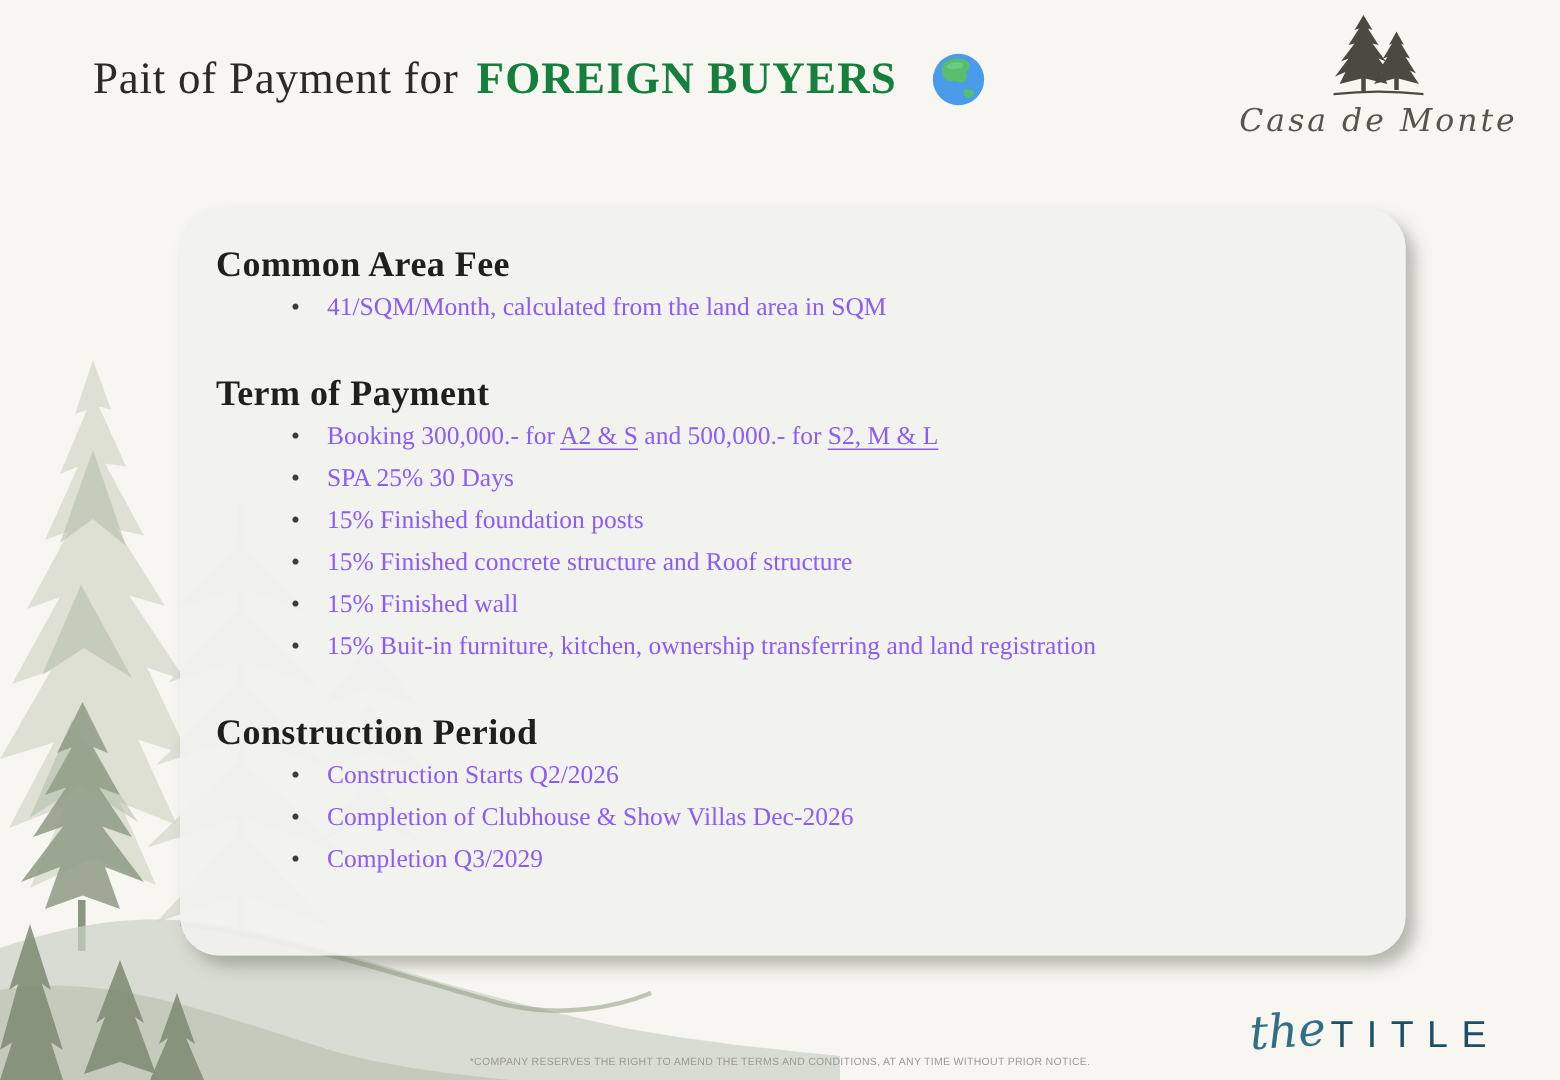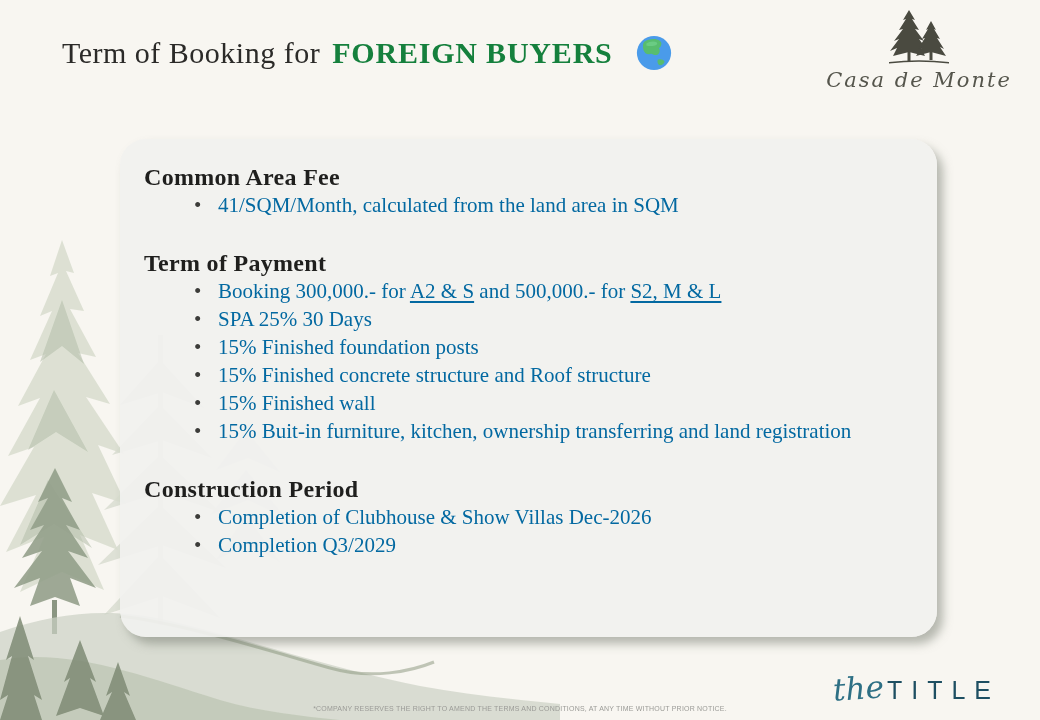--- a/index.html
+++ b/index.html
@@ -82,23 +82,23 @@
     font-weight: bold;
     font-size: 24px;
     line-height: 28px;
     color: #1f1f1d;
     letter-spacing: 0.3px;
   }
   .card ul { list-style: none; margin: 0; padding: 0 0 0 46px; }
   .card li {
     position: relative;
     padding-left: 28px;
-    font-size: 21px;
+    font-size: 17px;
     line-height: 28px;
-    color: #0369a1;
+    color: #8b5cf6;
   }
   .card li::before {
     content: "\2022";
     position: absolute;
     left: 4px;
     color: #3c3c39;
   }
   .u { text-decoration: underline; text-underline-offset: 3px; }
 
   
@@ -176,21 +176,21 @@
     <path fill="#b4bda9" opacity="0.55" d="M0,660 C70,648 140,675 220,700 C262,712 302,716 340,720 L0,720 Z"></path>
 
     <g fill="#7e8a74" opacity="0.85">
       <path d="M20,616 L6,660 L12,656 L0,700 L8,695 L0,720 L42,720 L34,695 L42,700 L28,656 L34,660 Z"></path>
       <path d="M80,640 L64,682 L70,678 L56,716 L80,708 L104,716 L90,678 L96,682 Z"></path>
       <path d="M118,662 L106,696 L112,692 L100,720 L136,720 L124,692 L130,696 Z"></path>
     </g>
   </svg>
 
   <div class="header">
-    <span class="title-regular">Term of Booking for</span>
+    <span class="title-regular">Pait of Payment for</span>
     <span class="title-bold">FOREIGN BUYERS</span>
     <svg class="globe" viewBox="0 0 40 40" xmlns="http://www.w3.org/2000/svg">
       <circle cx="20" cy="20" r="18" fill="#4a9bea"></circle>
       <path fill="#58bd6e" d="M10,8 C14,5 22,4 26,7 C29,9 28,13 25,15 C27,17 26,21 23,22
             C20,23 18,20 16,21 C13,22 10,20 9,17 C8,13 8,10 10,8 Z"></path>
       <path fill="#58bd6e" d="M24,27 C27,26 30,27 31,29 C31,31 29,33 26,33 C24,32 23,29 24,27 Z"></path>
       <path fill="#6fd08a" d="M12,10 C15,8 20,7 23,9 C24,10 23,12 21,12 C18,13 14,13 12,12 Z" opacity="0.8"></path>
     </svg>
   </div>
 
@@ -224,20 +224,21 @@
             <li>SPA 25% 30 Days</li>
             <li>15% Finished foundation posts</li>
             <li>15% Finished concrete structure and Roof structure</li>
             <li>15% Finished wall</li>
             <li>15% Buit-in furniture, kitchen, ownership transferring and land registration</li>
           </ul>
         </div>
         <div class="sec">
           <div class="sec-heading">Construction Period</div>
           <ul>
+            <li>Construction Starts Q2/2026</li>
             <li>Completion of Clubhouse &amp; Show Villas Dec-2026</li>
             <li>Completion Q3/2029</li>
           </ul>
         </div>
       </div>
   </div>
 
   <div class="footer-logo">
     <span class="logo-script">the</span>
     <span class="logo-caps">TITLE</span>

